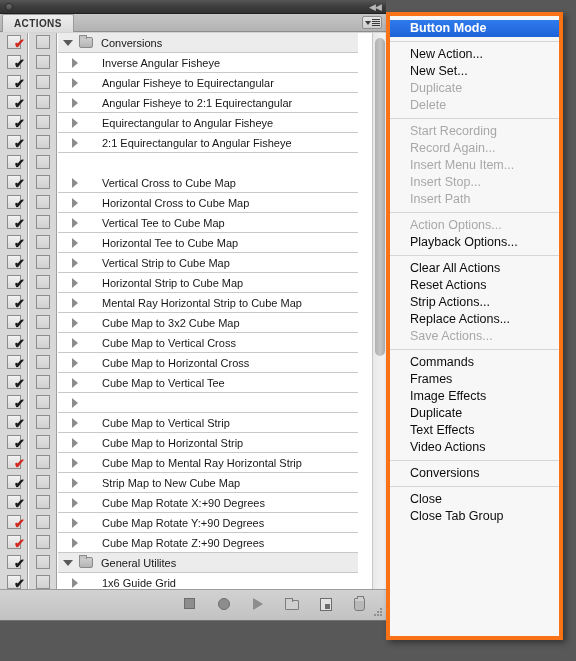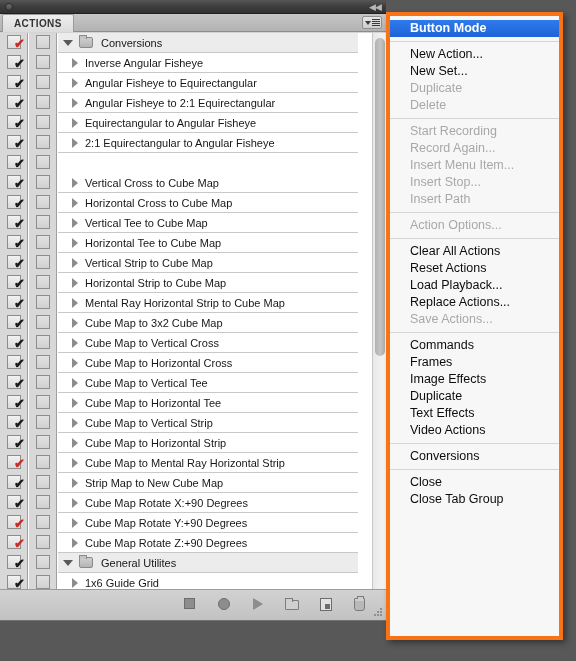--- a/index.html
+++ b/index.html
@@ -108,21 +108,21 @@
   .folder {
     width:14px;height:11px;margin-left:6px; position:relative;
     background: linear-gradient(to bottom,#cfcfcf,#b4b4b4);
     border:1px solid #8a8a8a; border-radius:1px 2px 2px 2px;
   }
   .folder:before {
     content:""; position:absolute; left:-1px; top:-3px; width:6px; height:3px;
     background:#c4c4c4; border:1px solid #8a8a8a; border-bottom:none;
     border-radius:1px 1px 0 0;
   }
-  .rowlabel { font-size:11px; color:#171717; margin-left:7px; white-space:nowrap; }
+  .rowlabel { font-size:11px; color:#171717; margin-left:24px; white-space:nowrap; }
   .row.set .rowlabel { margin-left:8px; }
 
   
   .scroll-track {
     position:absolute; right:0; top:0; width:14px; height:100%;
     background: linear-gradient(to right,#e9e9e9,#f6f6f6);
     border-left:1px solid #c6c6c6;
   }
   .scroll-thumb {
     position:absolute; left:2px; top:5px; width:10px; height:318px;
@@ -379,21 +379,20 @@
               <span class="rowlabel">Cube Map to Vertical Tee</span>
             </div>
           </div>
           <div class="row">
             <div class="cbox c1">
               <span class="tick">✔</span>
             </div>
             <div class="cbox c2"></div>
             <div class="rowbody">
               <span class="twisty-right"></span>
-              <span class="rowlabel">Cube Map to Horizontal Tee</span>
             </div>
           </div>
           <div class="row">
             <div class="cbox c1">
               <span class="tick">✔</span>
             </div>
             <div class="cbox c2"></div>
             <div class="rowbody">
               <span class="twisty-right"></span>
               <span class="rowlabel">Cube Map to Vertical Strip</span>
@@ -528,24 +527,25 @@
         <div class="mi dis">Duplicate</div>
         <div class="mi dis">Delete</div>
         <div class="msep"></div>
         <div class="mi dis">Start Recording</div>
         <div class="mi dis">Record Again...</div>
         <div class="mi dis">Insert Menu Item...</div>
         <div class="mi dis">Insert Stop...</div>
         <div class="mi dis">Insert Path</div>
         <div class="msep"></div>
         <div class="mi dis">Action Options...</div>
+        <div class="mi">Playback Options...</div>
         <div class="msep"></div>
         <div class="mi">Clear All Actions</div>
         <div class="mi">Reset Actions</div>
-        <div class="mi">Load Playback...</div>
+        <div class="mi">Strip Actions...</div>
         <div class="mi">Replace Actions...</div>
         <div class="mi dis">Save Actions...</div>
         <div class="msep"></div>
         <div class="mi">Commands</div>
         <div class="mi">Frames</div>
         <div class="mi">Image Effects</div>
         <div class="mi">Duplicate</div>
         <div class="mi">Text Effects</div>
         <div class="mi">Video Actions</div>
         <div class="msep"></div>

